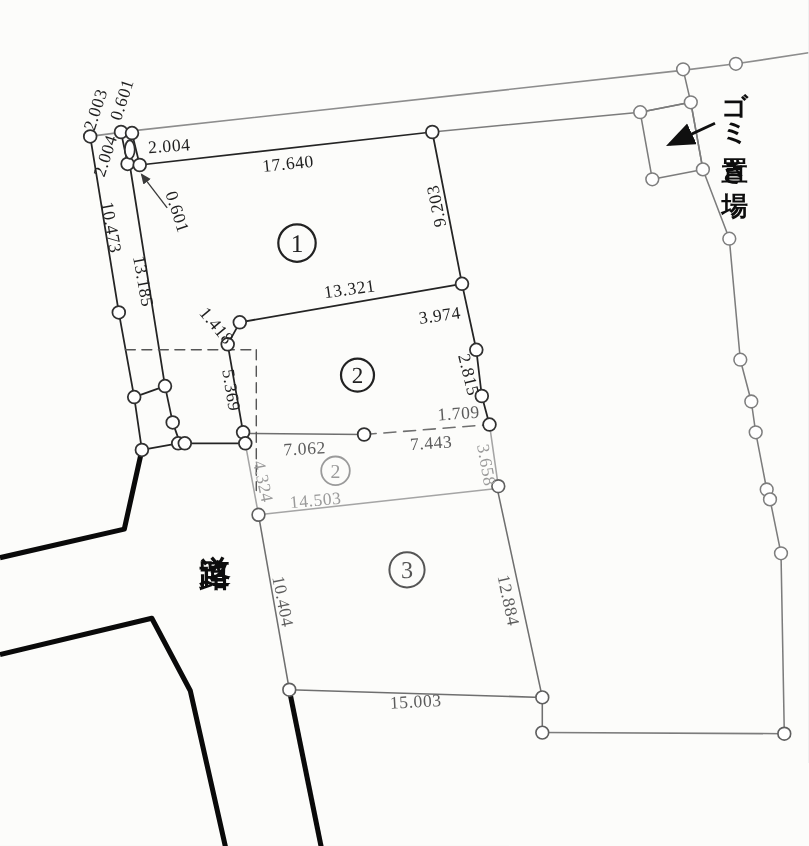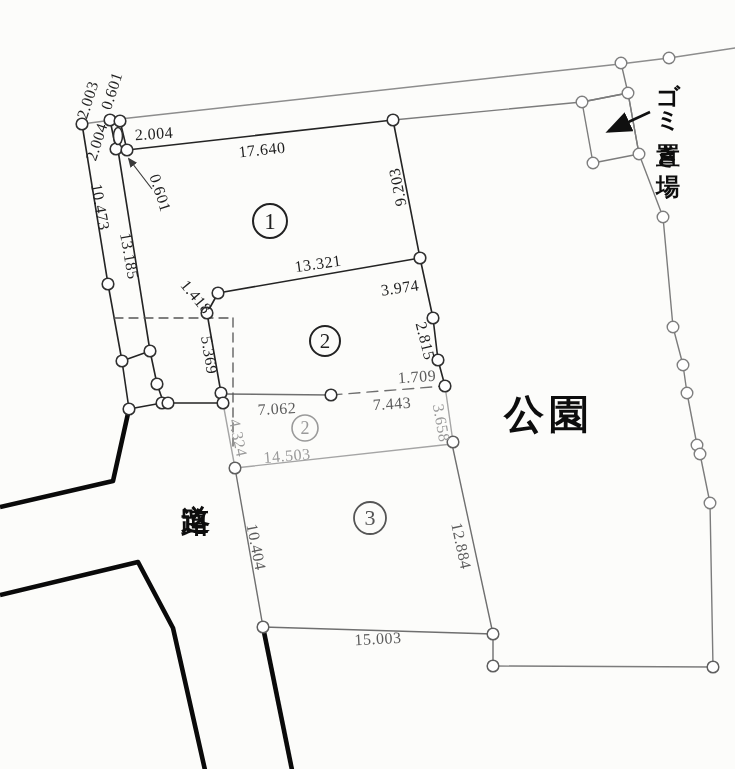--- a/index.html
+++ b/index.html
@@ -152,21 +152,20 @@
           <text x="305" y="434.12" font-size="18">2</text>
         </g>
         <g class="pnum pnum-mid">
           <circle cx="370" cy="518" r="16"></circle>
           <text x="370" y="525.48" font-size="22">3</text>
         </g>
       </g>
   </svg>
 
   <div class="labels">
-    <div class="jp park">公園</div>
     <div class="jp road">道路</div>
     <div class="jp garbage">ゴミ置き場</div>
     <div id="dims">
         <span class="dim tone-dark" style="left: 88px; top: 100px; transform: translate(-50%, -50%) rotate(-72deg);">2.003</span>
         <span class="dim tone-dark" style="left: 112px; top: 91px; transform: translate(-50%, -50%) rotate(-72deg);">0.601</span>
         <span class="dim tone-dark" style="left: 97px; top: 142px; transform: translate(-50%, -50%) rotate(-72deg);">2.004</span>
         <span class="dim tone-dark" style="left: 154px; top: 134px; transform: translate(-50%, -50%) rotate(-4deg);">2.004</span>
         <span class="dim tone-dark" style="left: 262px; top: 150px; transform: translate(-50%, -50%) rotate(-6deg);">17.640</span>
         <span class="dim tone-dark" style="left: 160px; top: 193px; transform: translate(-50%, -50%) rotate(72deg);">0.601</span>
         <span class="dim tone-dark" style="left: 100px; top: 207px; transform: translate(-50%, -50%) rotate(80deg);">10.473</span>

